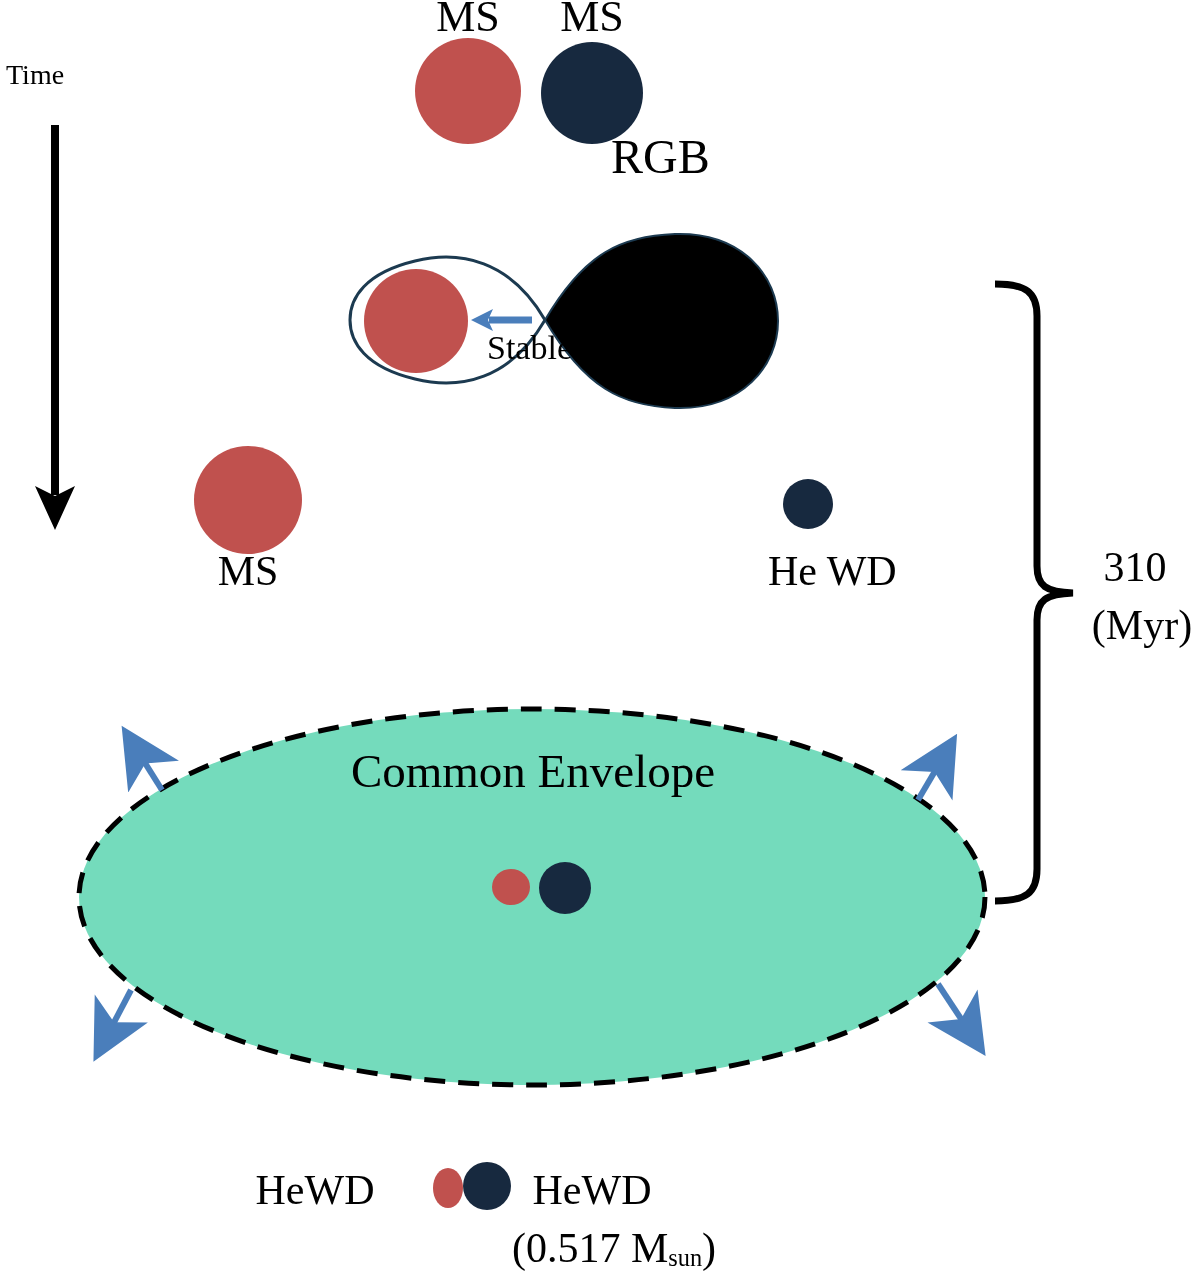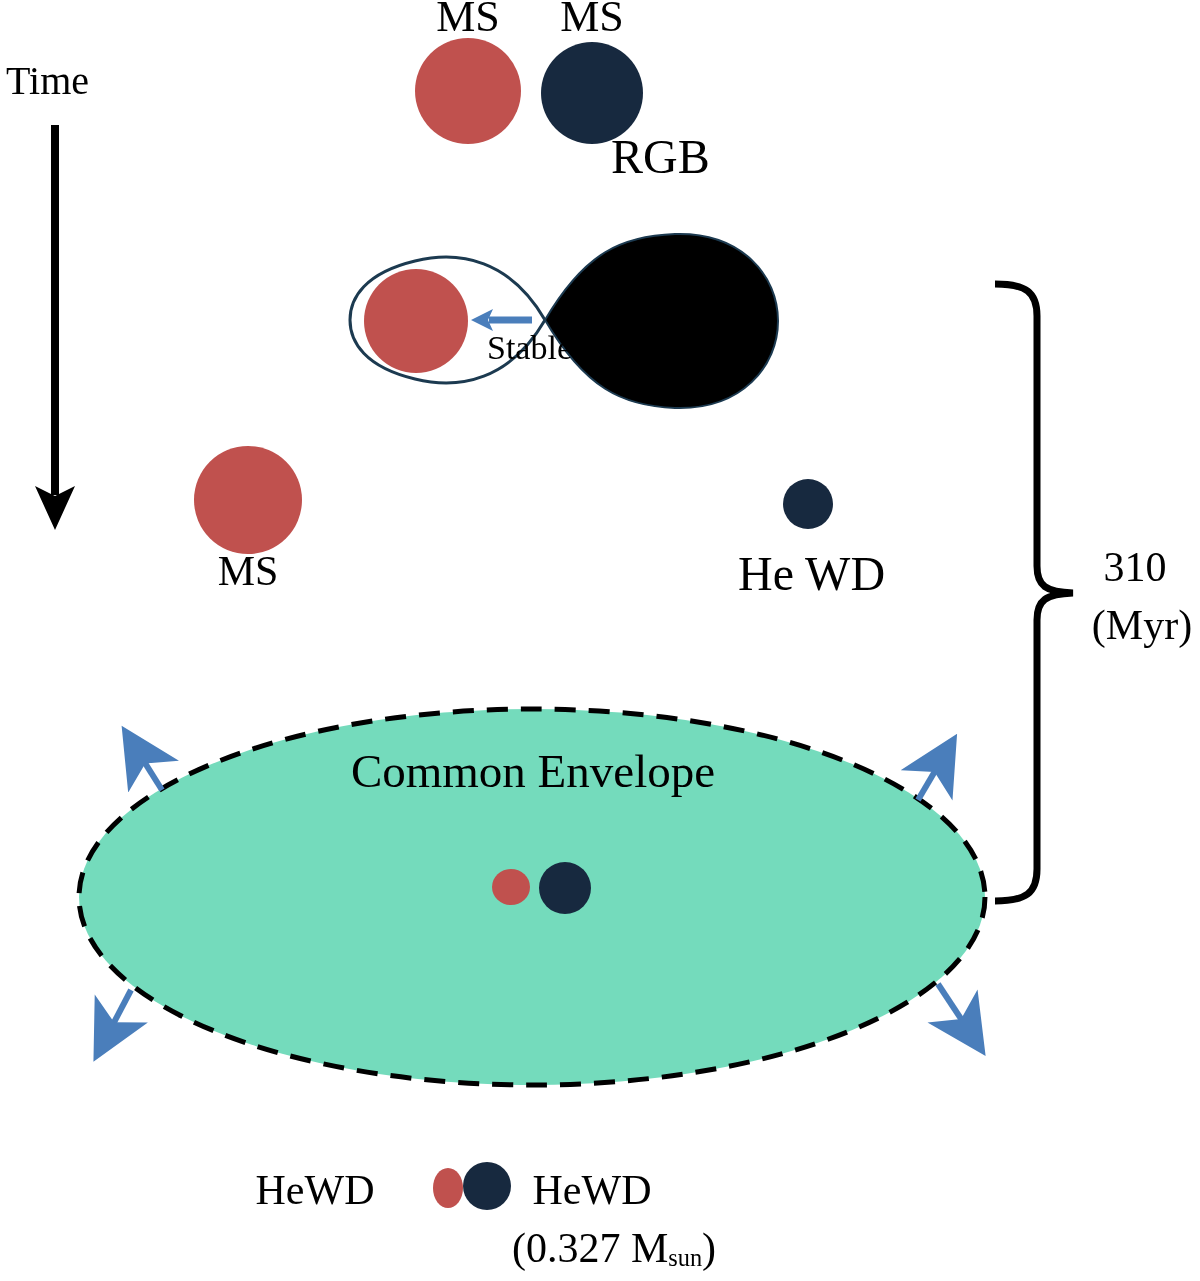--- a/index.html
+++ b/index.html
@@ -89,35 +89,35 @@
       <line x1="162" y1="790" x2="128" y2="736" marker-end="url(#blueArrow)"></line>
       <line x1="918" y1="800" x2="951" y2="744" marker-end="url(#blueArrow)"></line>
       <line x1="131" y1="990" x2="99" y2="1051" marker-end="url(#blueArrow)"></line>
       <line x1="938" y1="984" x2="979" y2="1046" marker-end="url(#blueArrow)"></line>
     </g>
 
     <ellipse cx="448" cy="1188" rx="15" ry="20" fill="#C0514E"></ellipse>
     <circle cx="487" cy="1186" r="24" fill="#17293F"></circle>
   </svg>
 
-  <div class="lbl" style="left:6px; top:60px; font-size:40px;">Time</div>
+  <div class="lbl" style="left:6px; top:60px; font-size:28px;">Time</div>
 
   <div class="lbl center" style="left:428px; top:-6px; width:80px; font-size:44px;">MS</div>
   <div class="lbl center" style="left:552px; top:-6px; width:80px; font-size:44px;">MS</div>
 
   <div class="lbl" style="left:611px; top:132px; font-size:48px;">RGB</div>
 
   <div class="lbl" style="left:487px; top:330px; font-size:34px;">Stable</div>
 
   <div class="lbl center" style="left:208px; top:549px; width:80px; font-size:42px;">MS</div>
-  <div class="lbl" style="left:738px; top:549px; font-size:48px;text-align:center;">He WD</div>
+  <div class="lbl" style="left:768px; top:549px; font-size:42px;text-align:center;">He WD</div>
 
   <div class="lbl center" style="left:1075px; top:545px; width:120px; font-size:42px;">310</div>
   <div class="lbl center" style="left:1082px; top:603px; width:120px; font-size:42px;">(Myr)</div>
 
   <div class="lbl center" style="left:283px; top:747px; width:500px; font-size:47px;">Common Envelope</div>
 
   <div class="lbl center" style="left:245px; top:1168px; width:140px; font-size:42px;">HeWD</div>
 
   <div class="lbl center" style="left:522px; top:1168px; width:140px; font-size:42px;">HeWD</div>
-  <div class="lbl center" style="left:494px; top:1226px; width:240px; font-size:42px;"><span>(0.327 M</span><sub class="msun">sun</sub><span>)</span></div>
+  <div class="lbl center" style="left:494px; top:1226px; width:240px; font-size:42px;"><span>(0.517 M</span><sub class="msun">sun</sub><span>)</span></div>
 
 </div>
 
 </body></html>

